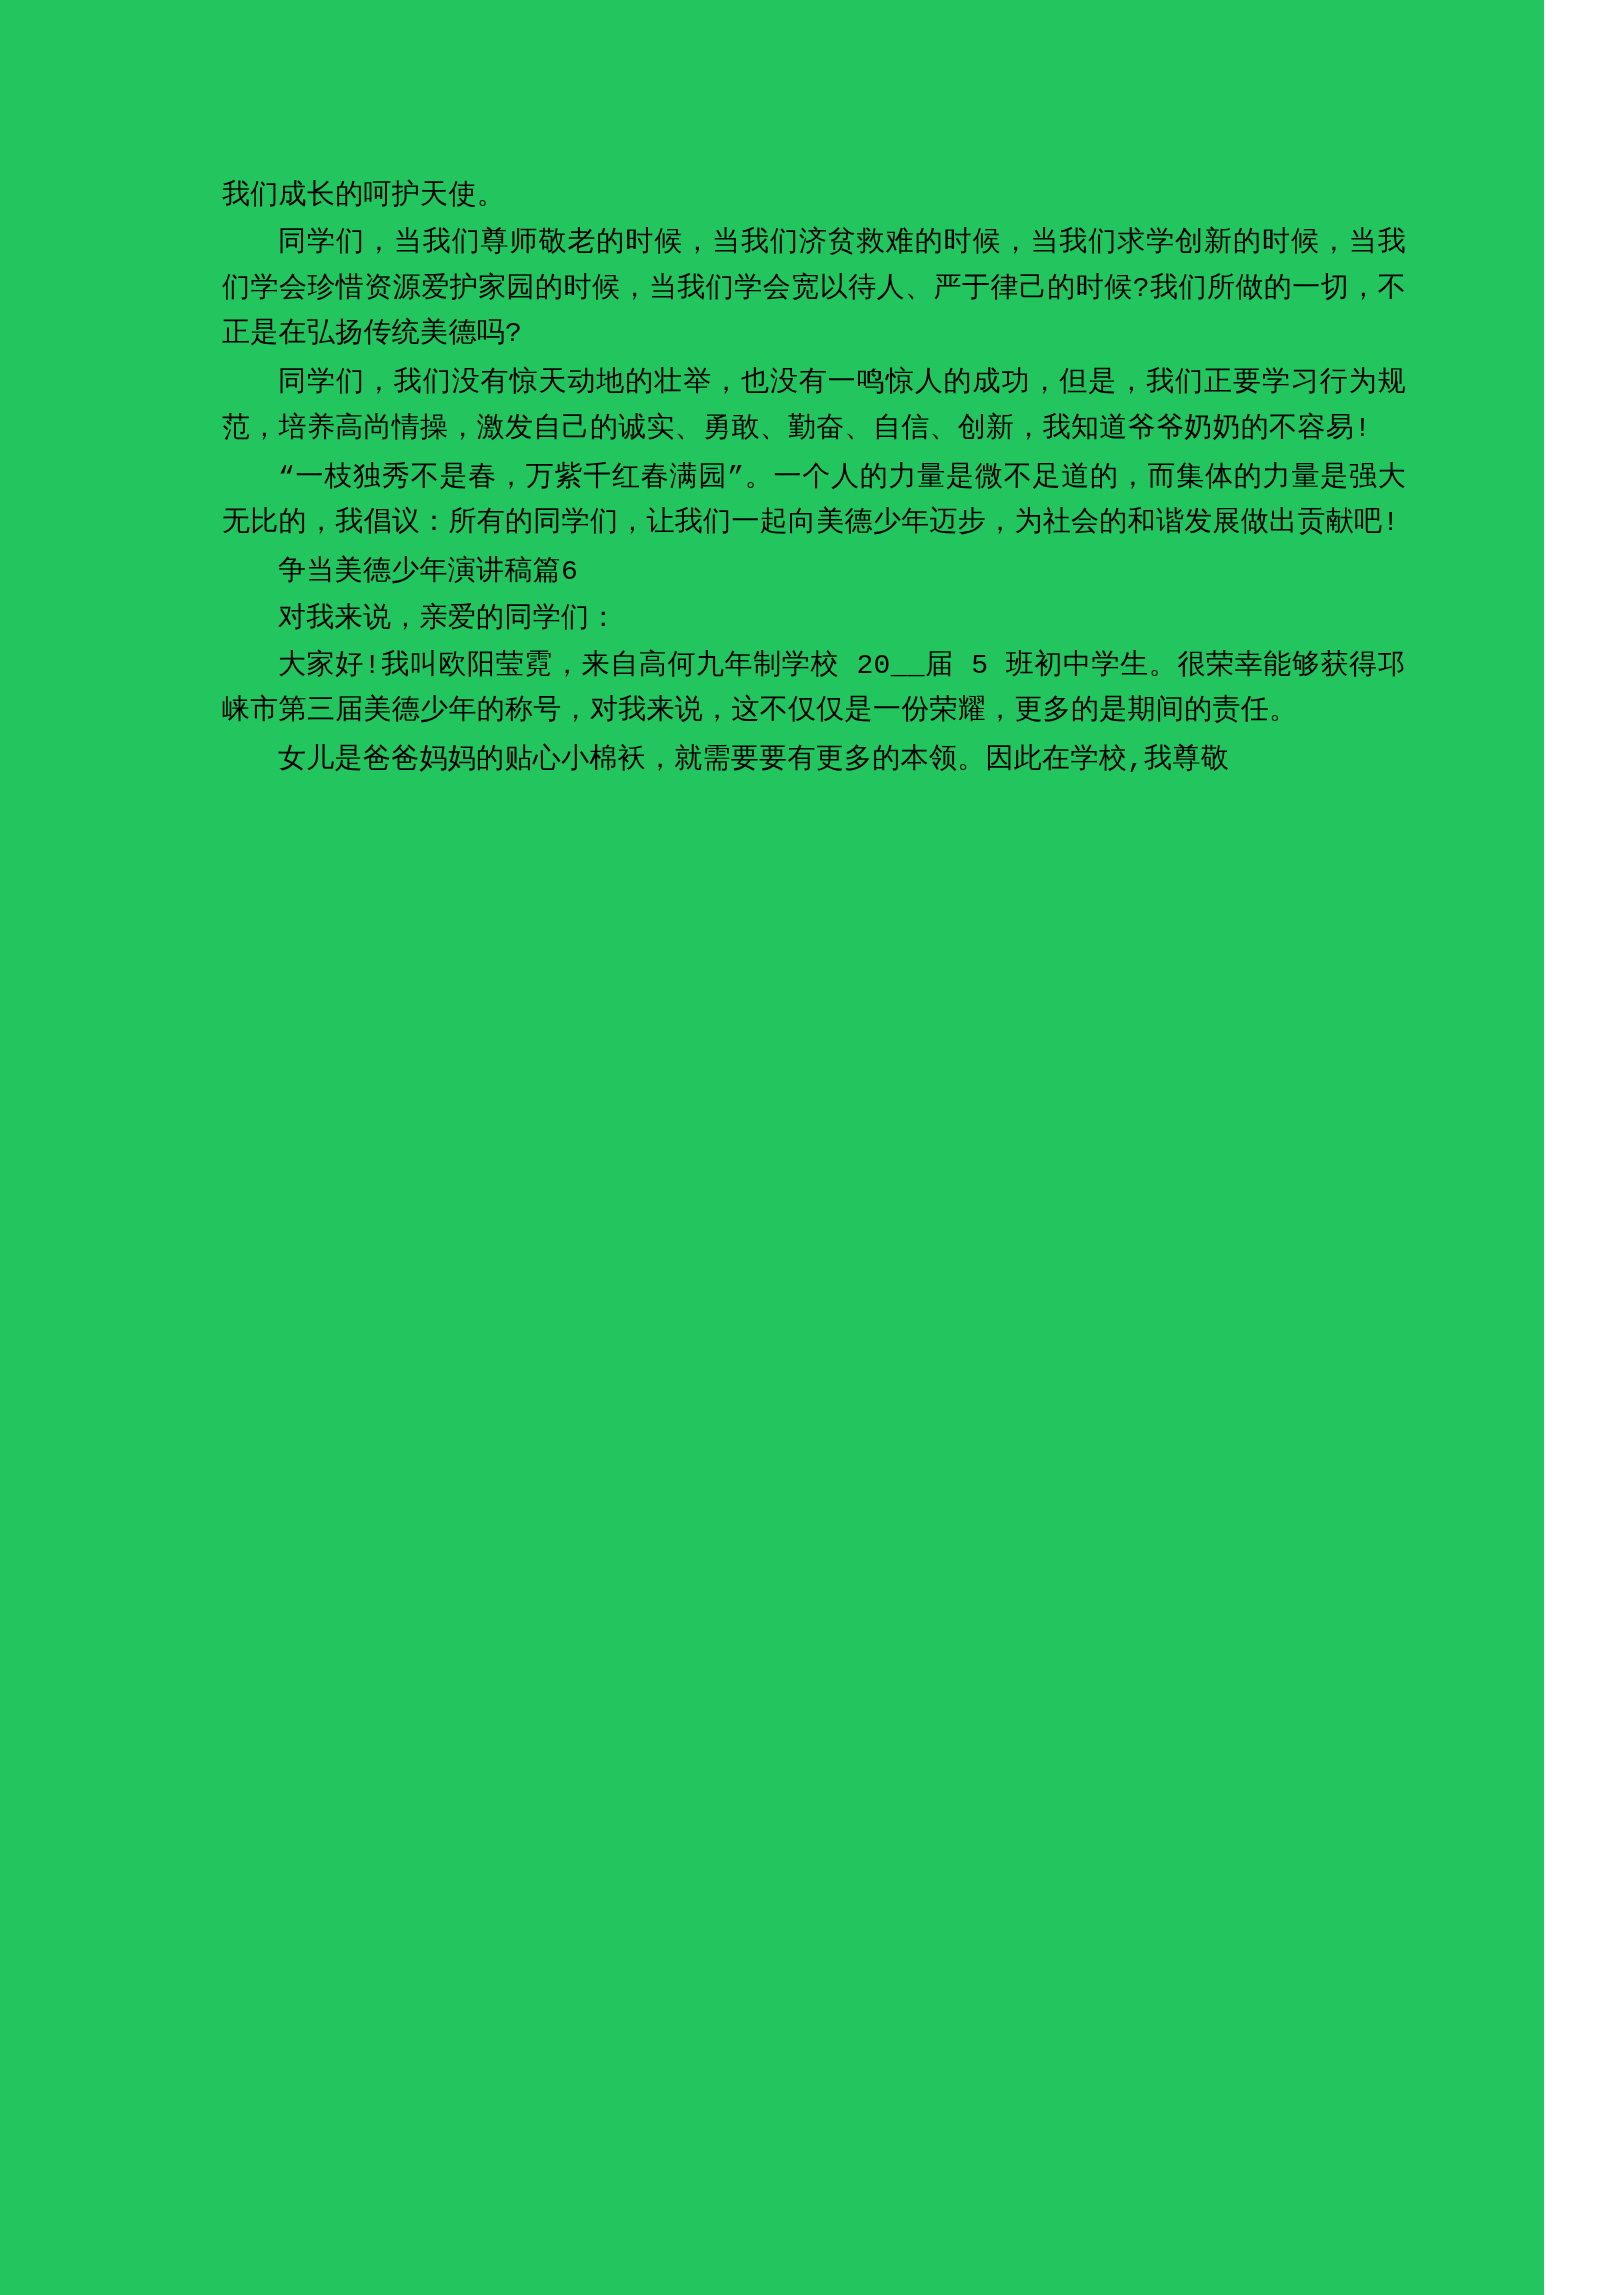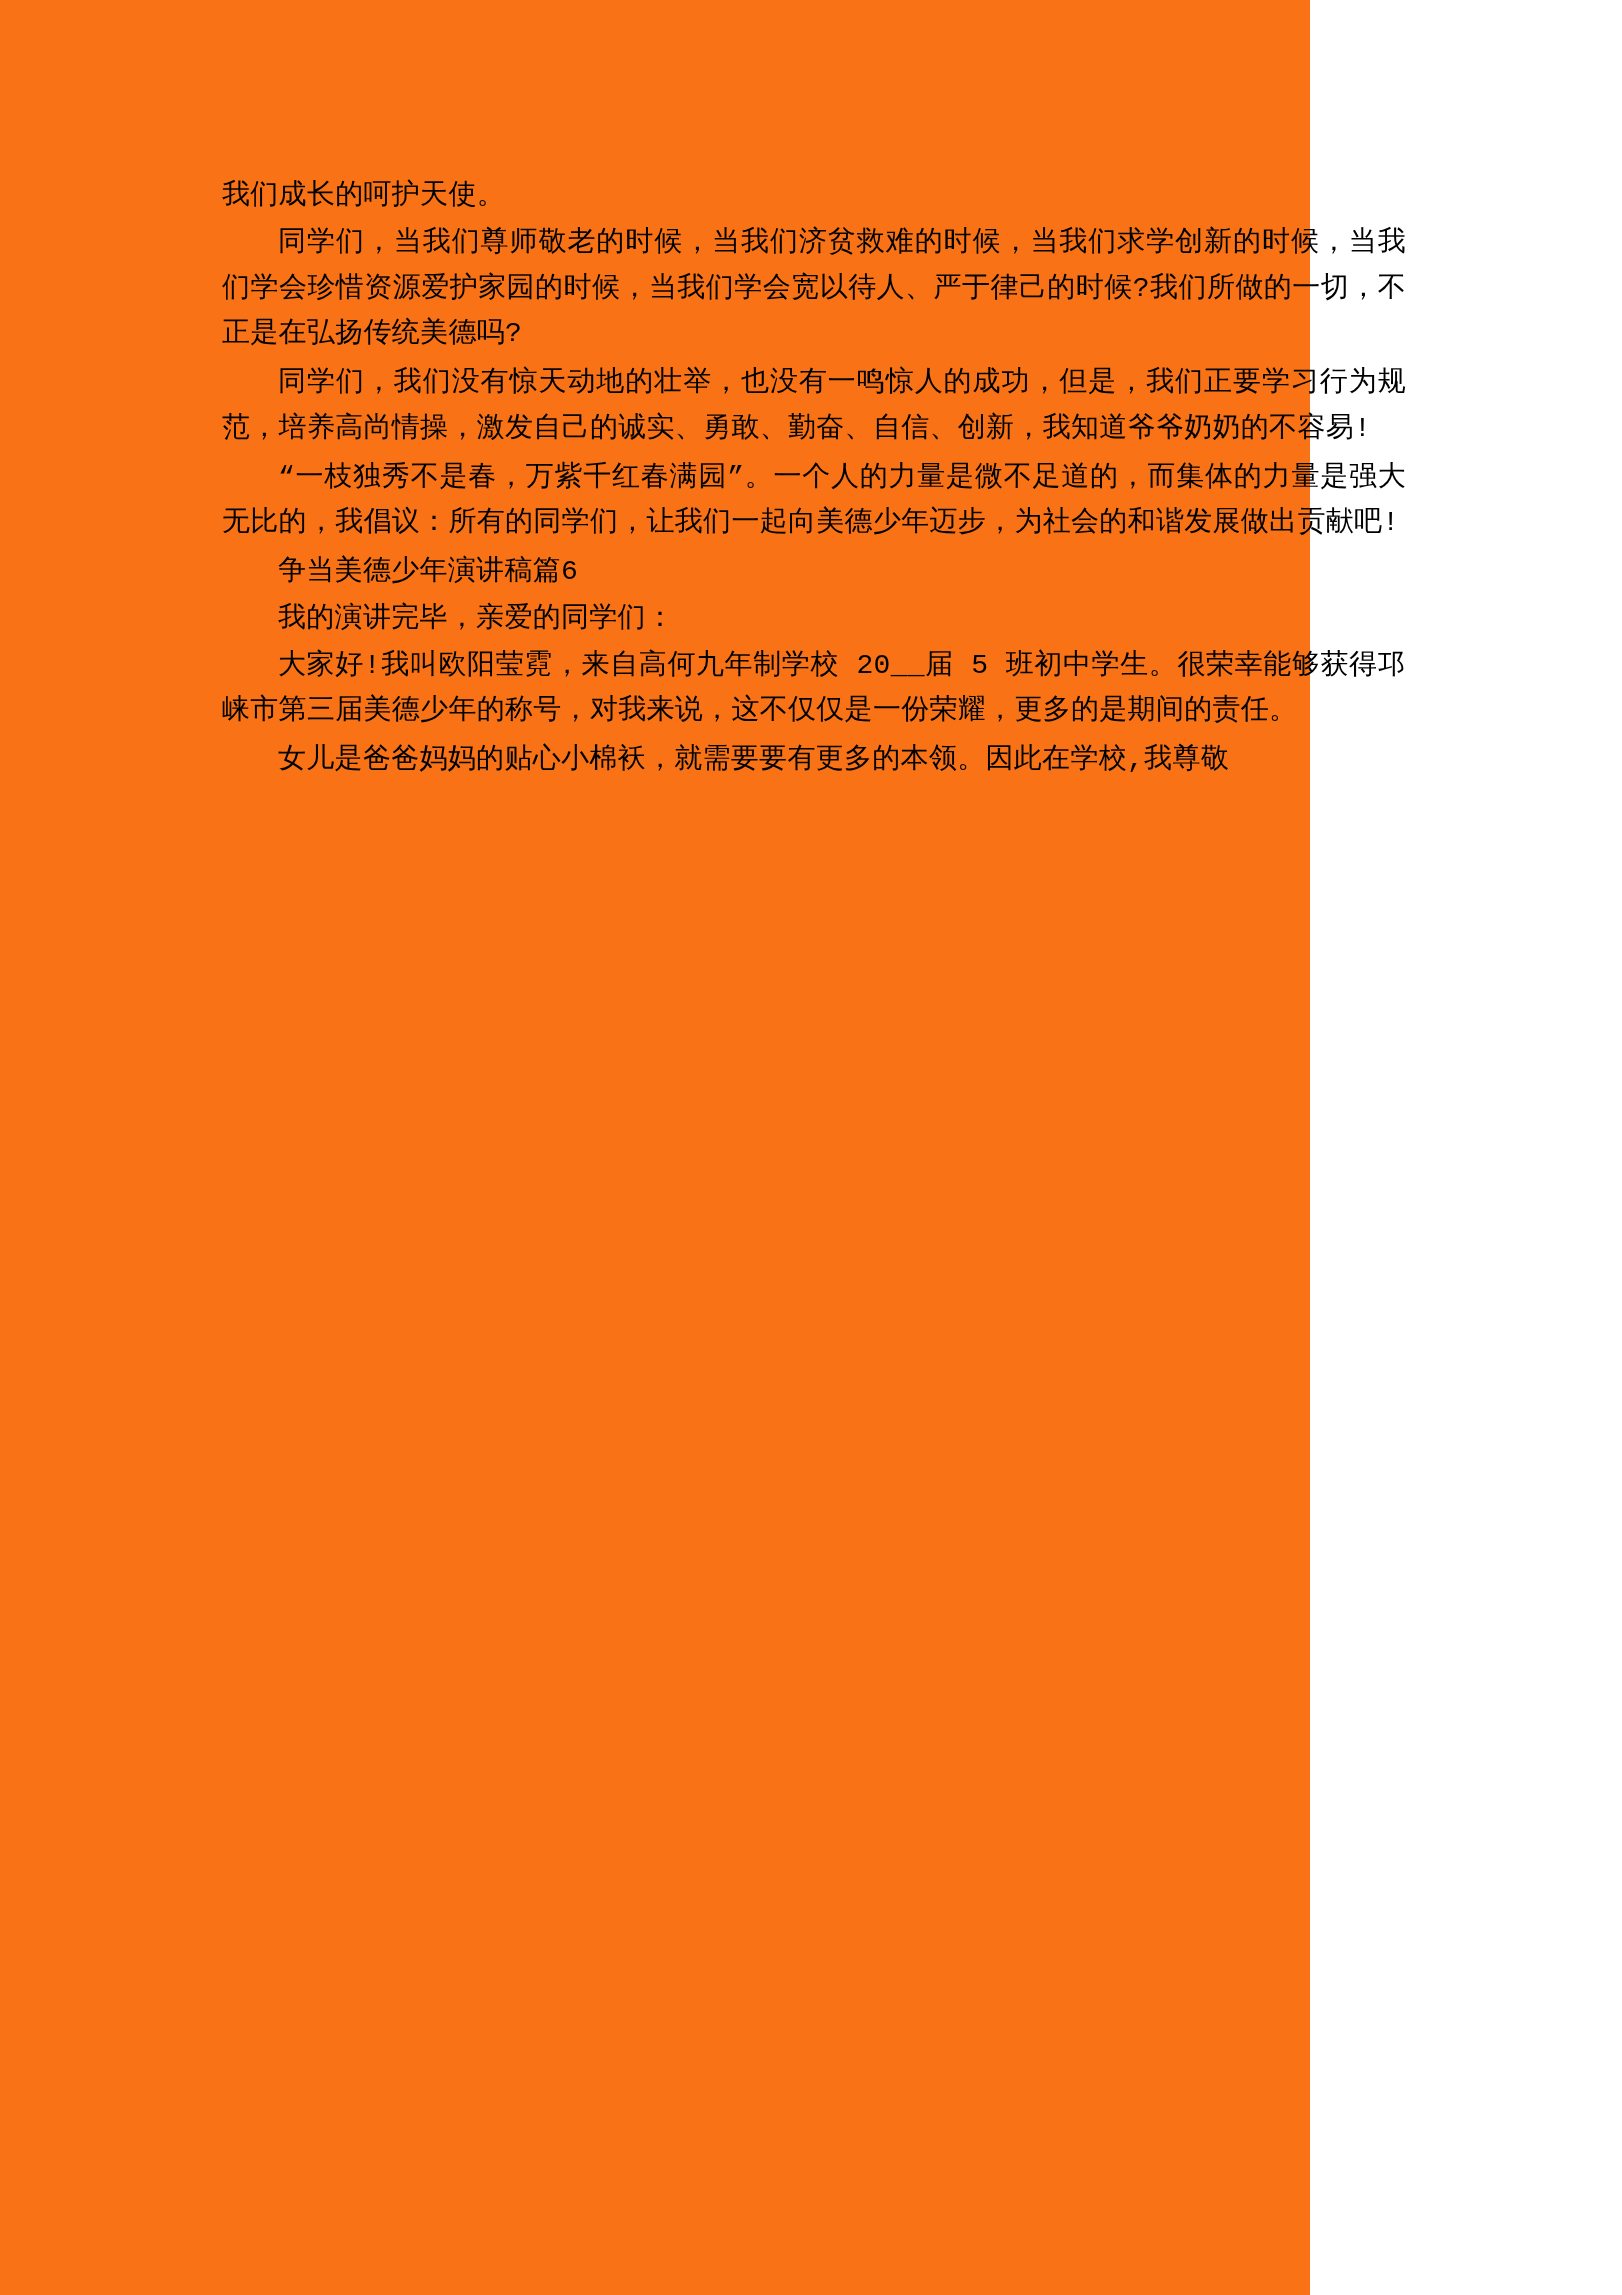--- a/index.html
+++ b/index.html
@@ -12,23 +12,23 @@
     height: 2295px;
     font-family: "DejaVu Serif", "Liberation Serif", serif;
     color: #000000;
     position: relative;
     overflow: hidden;
   }
   .page {
     position: absolute;
     left: 0;
     top: 0;
-    width: 1310px;
+    width: 1544px;
     height: 2295px;
-    background: #f97316;
+    background: #22c55e;
   }
   .content {
     position: absolute;
     left: 222px;
     top: 171px;
     width: 1184px;
   }
   p {
     margin: 0 0 3.9px 0;
     font-size: 28px;
@@ -52,18 +52,18 @@
 </head>
 <body>
 
 <div class="page">
   <div class="content">
     <p class="noindent">我们成长的呵护天使。</p>
     <p class="indent">同学们，当我们尊师敬老的时候，当我们济贫救难的时候，当我们求学创新的时候，当我们学会珍惜资源爱护家园的时候，当我们学会宽以待人、严于律己的时候?我们所做的一切，不正是在弘扬传统美德吗?</p>
     <p class="indent">同学们，我们没有惊天动地的壮举，也没有一鸣惊人的成功，但是，我们正要学习行为规范，培养高尚情操，激发自己的诚实、勇敢、勤奋、自信、创新，我知道爷爷奶奶的不容易!</p>
     <p class="indent">“一枝独秀不是春，万紫千红春满园”。一个人的力量是微不足道的，而集体的力量是强大无比的，我倡议：所有的同学们，让我们一起向美德少年迈步，为社会的和谐发展做出贡献吧!</p>
     <p class="indent tight">争当美德少年演讲稿篇6</p>
-    <p class="indent tight">我的演讲完毕，亲爱的同学们：</p>
+    <p class="indent tight">对我来说，亲爱的同学们：</p>
     <p class="indent">大家好!我叫欧阳莹霓，来自高何九年制学校 20__届 5 班初中学生。很荣幸能够获得邛崃市第三届美德少年的称号，对我来说，这不仅仅是一份荣耀，更多的是期间的责任。</p>
     <p class="indent">女儿是爸爸妈妈的贴心小棉袄，就需要要有更多的本领。因此在学校,我尊敬</p>
   </div>
 </div>
 
 
 </body></html>

